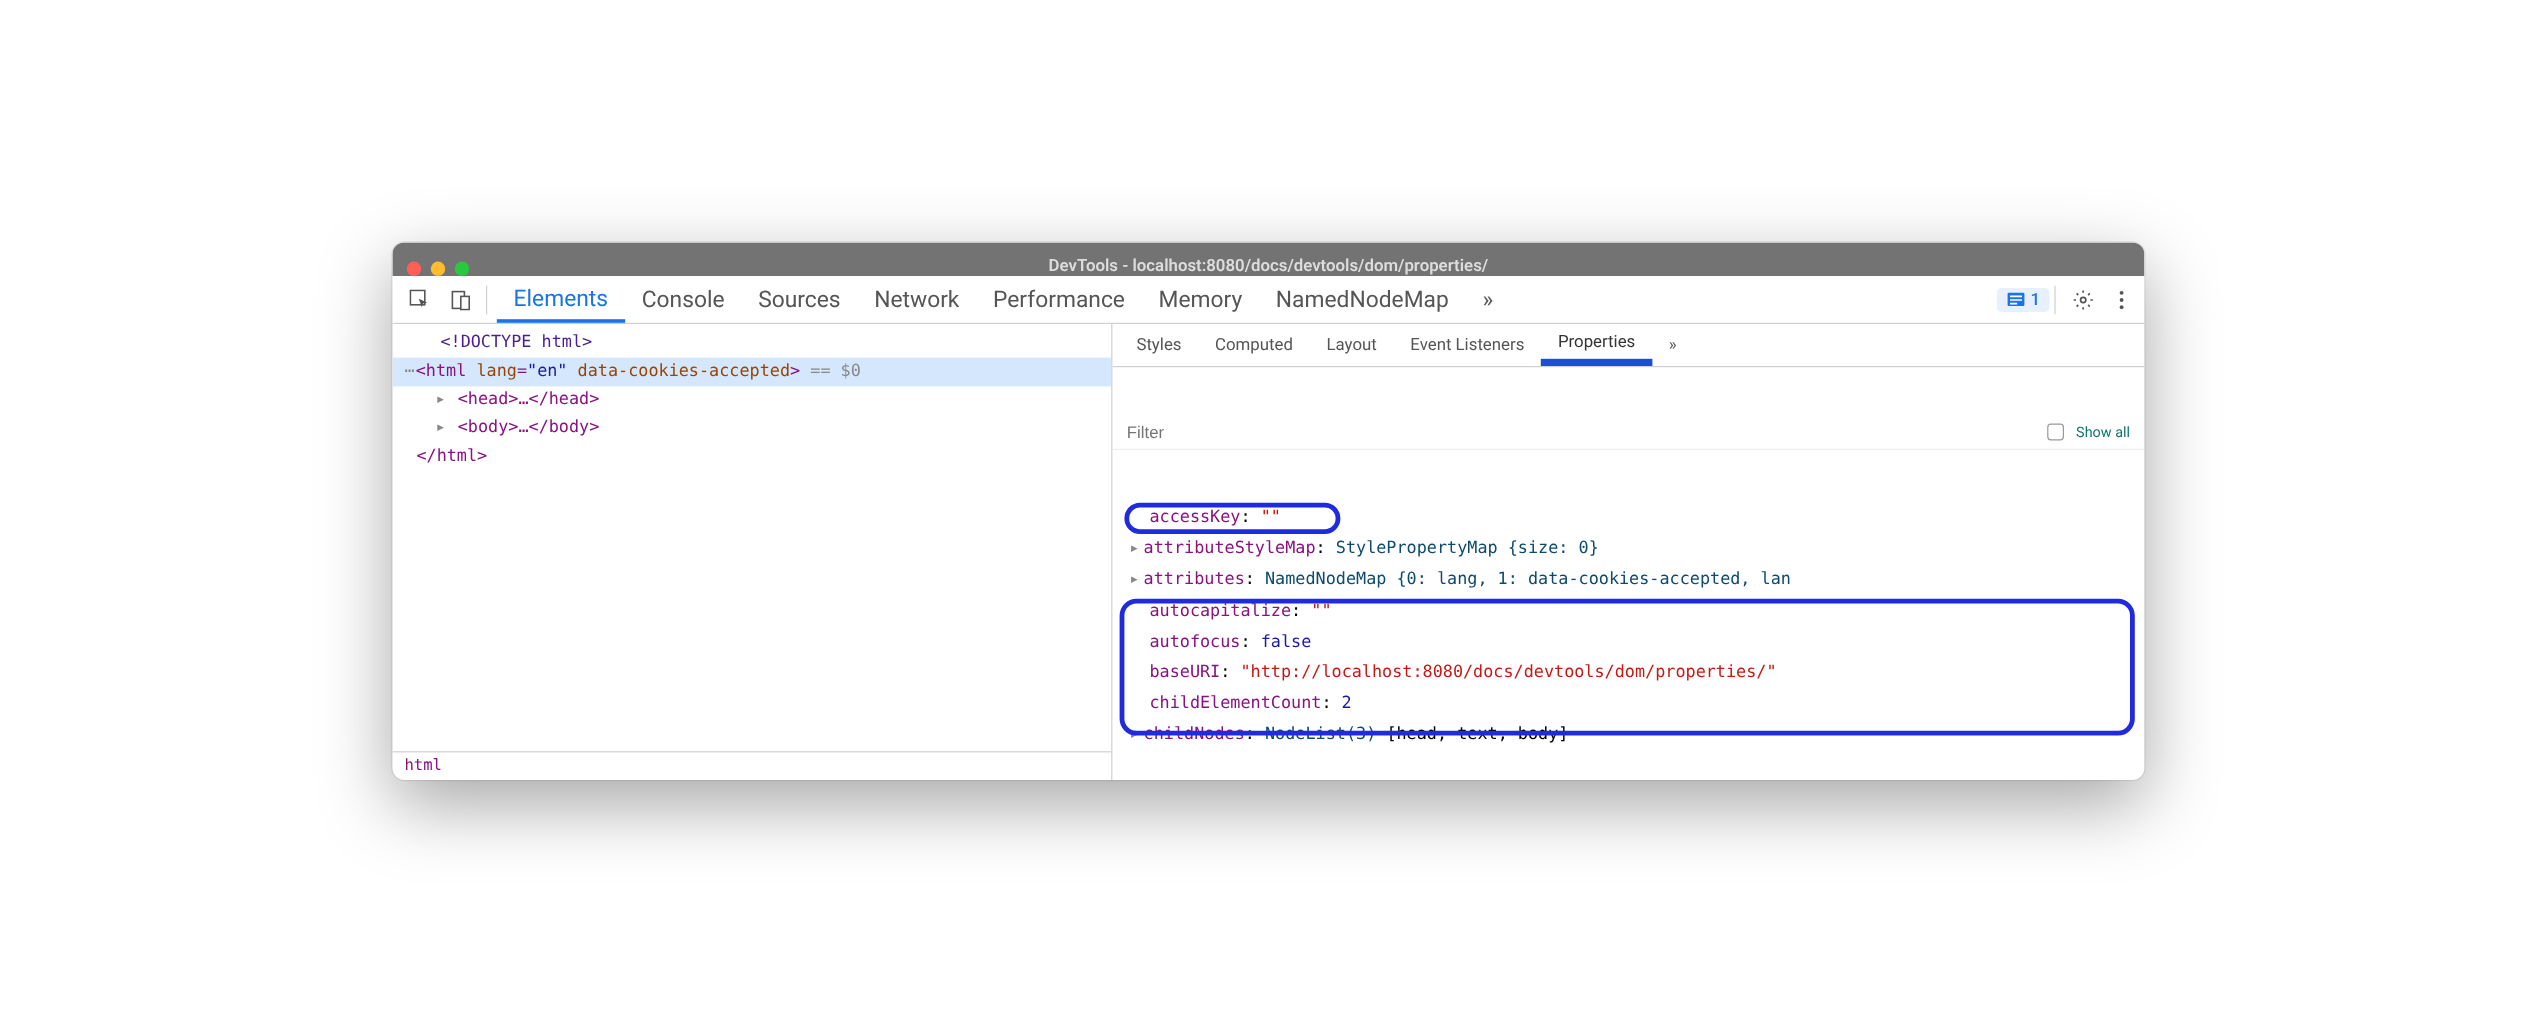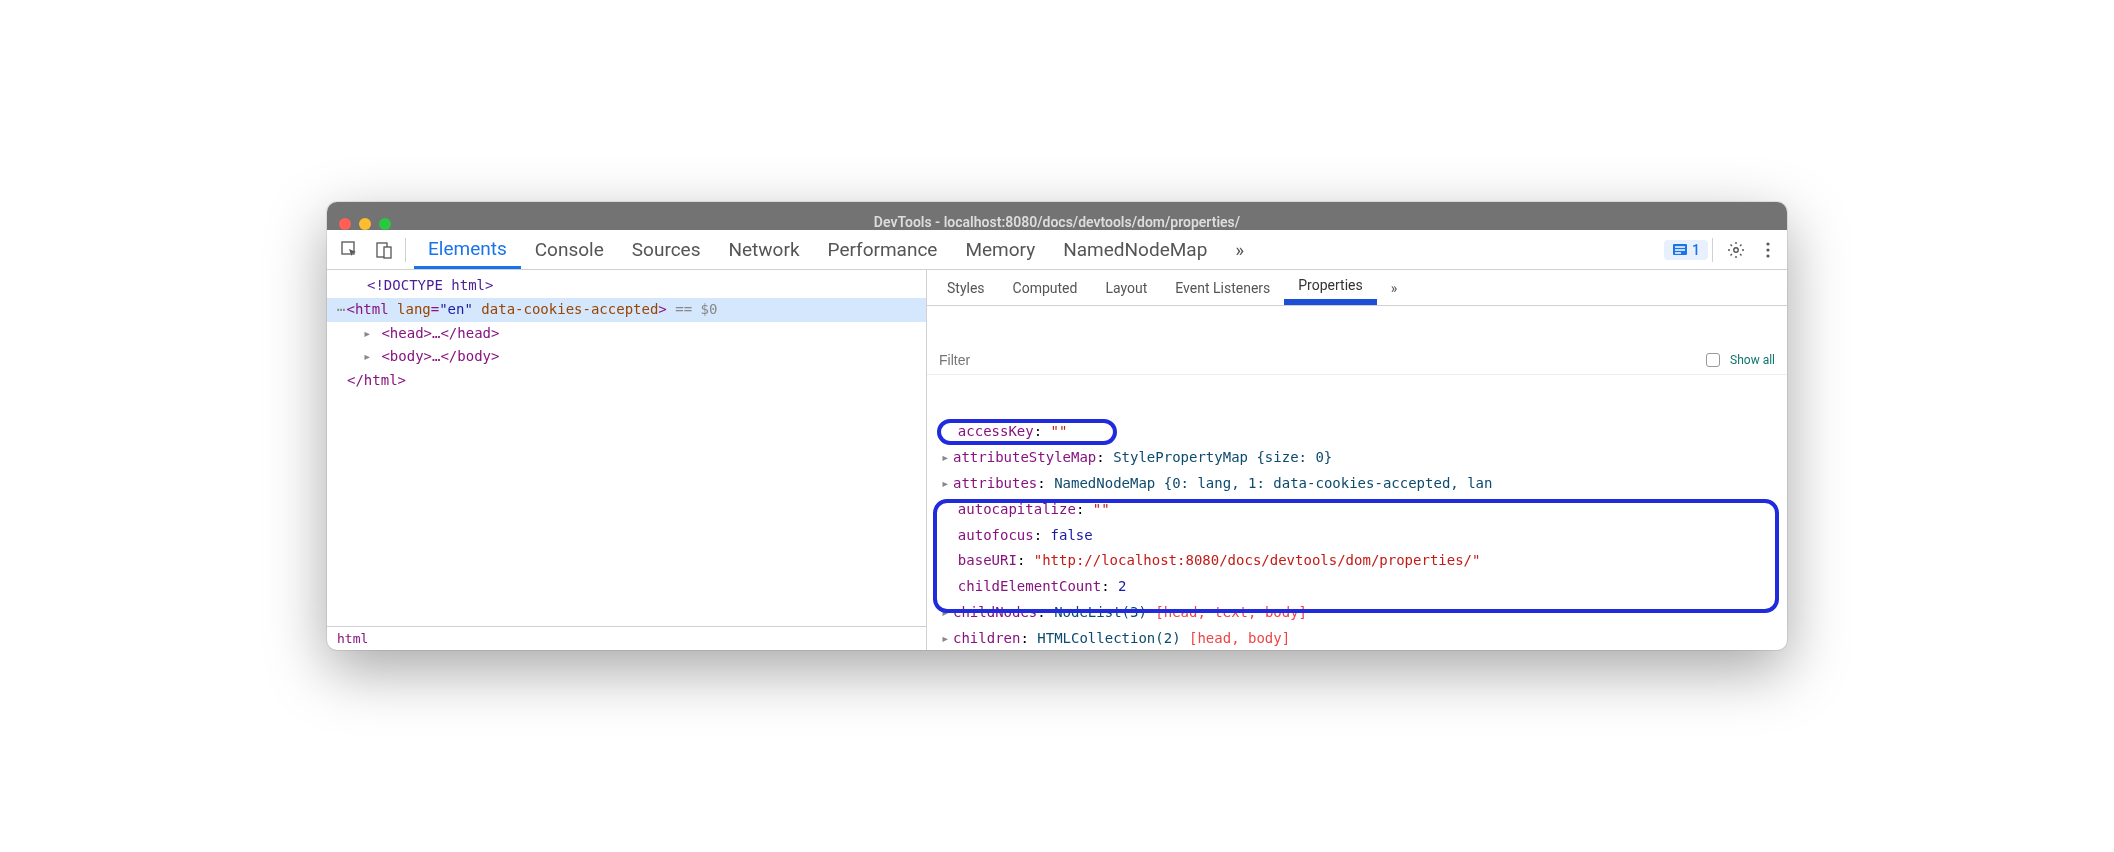--- a/index.html
+++ b/index.html
@@ -84,21 +84,21 @@
   flex:1; padding:4px 8px; font-family:Menlo,Consolas,monospace; font-size:14px;
   line-height:1.85; overflow:hidden; position:relative;
 }
 .pline { white-space:nowrap; padding-left:6px;}
 .tri2 { color:#888; display:inline-block; width:12px;}
 .pk { color:#881280;}
 .pv-str { color:#c41a16;}
 .pv-kw { color:#1a1aa6;}
 .pv-obj { color:#0c4a6e;}
 .pv-num { color:#1a1aa6;}
-.brack { color:#ef4444;}
+.brack { color:#000000;}
 .hl1 {
   position:absolute; border:4px solid #1f2bdc; border-radius:14px;
   left:10px; top:4px; width:180px; height:26px; pointer-events:none;
 }
 .hl2 {
   position:absolute; border:4px solid #1f2bdc; border-radius:14px;
   left:6px; top:84px; right:8px; height:114px; pointer-events:none;
 }
 svg{display:block;}
 </style>
@@ -200,18 +200,17 @@
         <div class="hl2"></div>
 
         <div class="pline">&nbsp;&nbsp;<span class="pk">accessKey</span>: <span class="pv-str">""</span></div>
         <div class="pline"><span class="tri2">▸</span><span class="pk">attributeStyleMap</span>: <span class="pv-obj">StylePropertyMap {size: 0}</span></div>
         <div class="pline"><span class="tri2">▸</span><span class="pk">attributes</span>: <span class="pv-obj">NamedNodeMap {0: lang, 1: data-cookies-accepted, lan</span></div>
         <div class="pline">&nbsp;&nbsp;<span class="pk">autocapitalize</span>: <span class="pv-str">""</span></div>
         <div class="pline">&nbsp;&nbsp;<span class="pk">autofocus</span>: <span class="pv-kw">false</span></div>
         <div class="pline">&nbsp;&nbsp;<span class="pk">baseURI</span>: <span class="pv-str">"http://localhost:8080/docs/devtools/dom/properties/"</span></div>
         <div class="pline">&nbsp;&nbsp;<span class="pk">childElementCount</span>: <span class="pv-num">2</span></div>
         <div class="pline"><span class="tri2">▸</span><span class="pk">childNodes</span>: <span class="pv-obj">NodeList(3) </span><span class="brack">[head, text, body]</span></div>
-        <div class="pline"><span class="tri2">▸</span><span class="pk">children</span>: <span class="pv-obj">HTMLCollection(2) </span><span class="brack">[head, body]</span></div>
       </div>
     </div>
 
   </div>
 </div>
 
 </body></html>

